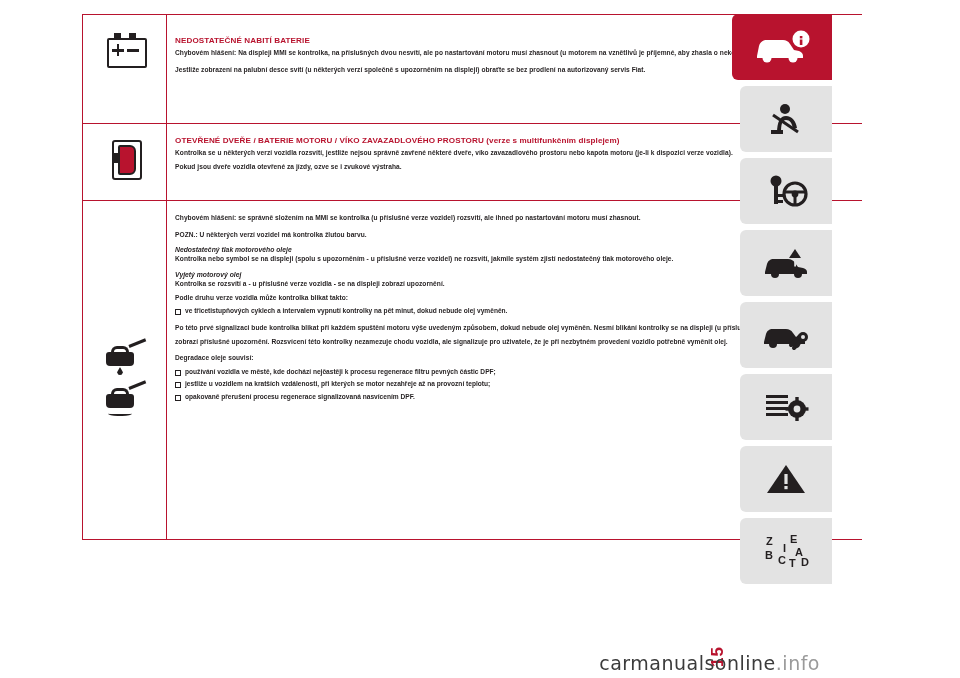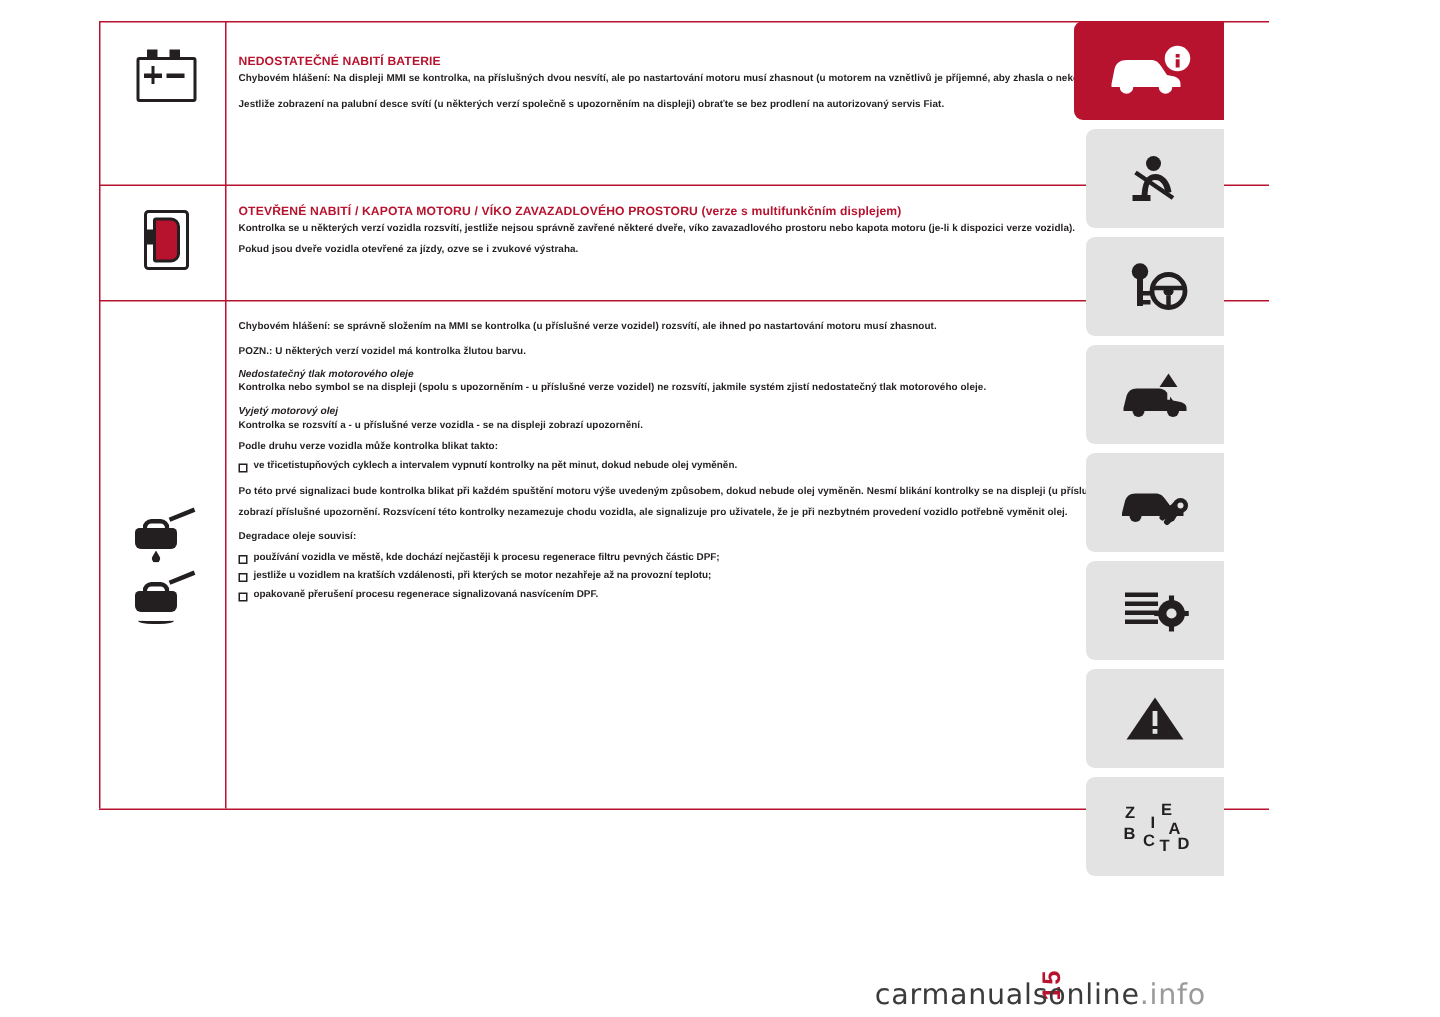--- a/index.html
+++ b/index.html
@@ -11,21 +11,21 @@
     height: 678px;
     background: #ffffff;
     font-family: "Liberation Sans", sans-serif;
     position: relative;
     overflow: hidden;
   }
 
   
   .page {
     position: absolute;
-    left: 0; top: 0;
+    left: 16px; top: 0;
     width: 816px; height: 678px;
     background: #ffffff;
   }
 
   
   .left-rule {
     position: absolute;
     left: 66px; top: 14px;
     width: 1px; height: 525px;
     background: #b8132e;
@@ -279,21 +279,21 @@
 
   <div class="icon-cell" style="top:136px;">
     <div class="glyph">
       <div class="door-outer"></div>
       <div class="door-inner"></div>
       <div class="door-hinge"></div>
     </div>
   </div>
 
   <div class="textcol" style="top:136px;">
-    <div class="sec-title">OTEVŘENÉ NABITÍ / KAPOTA MOTORU / VÍKO ZAVAZADLOVÉHO PROSTORU (verze s multifunkčním displejem)</div>
+    <div class="sec-title">OTEVŘENÉ DVEŘE / BATERIE MOTORU / VÍKO ZAVAZADLOVÉHO PROSTORU (verze s multifunkčním displejem)</div>
     <p class="p tight">Kontrolka se u některých verzí vozidla rozsvítí, jestliže nejsou správně zavřené některé dveře, víko zavazadlového prostoru nebo kapota motoru (je-li k dispozici verze vozidla).</p>
     <p class="p">Pokud jsou dveře vozidla otevřené za jízdy, ozve se i zvukové výstraha.</p>
   </div>
 
   <div class="icon-cell" style="top:340px;">
     <div class="glyph">
       <div class="oilcan">
         <div class="handle"></div>
         <div class="spout"></div>
         <div class="body"></div>

